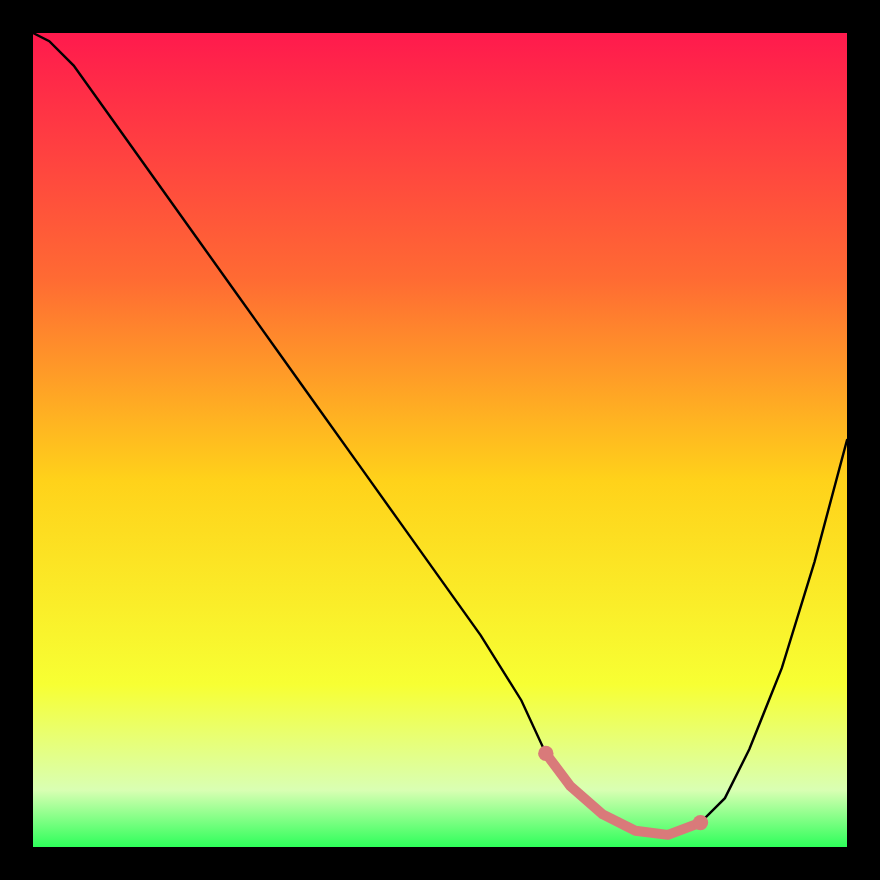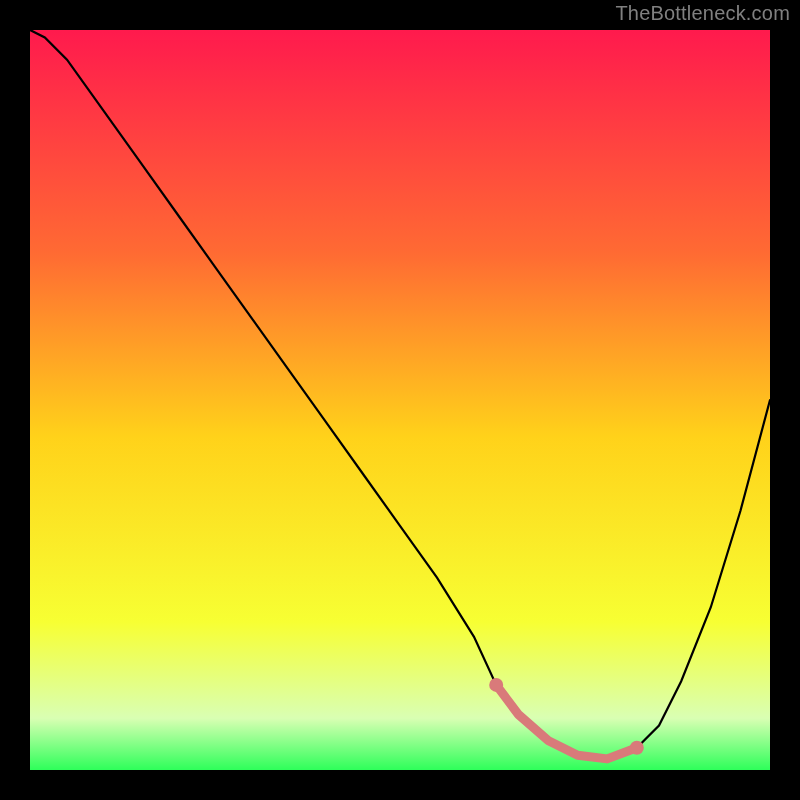--- a/index.html
+++ b/index.html
@@ -37,21 +37,20 @@
     display: block;
     width: 740px;
     height: 740px;
   }
 </style>
 </head>
 <body>
 
 <div class="frame">
 
-  <div class="attribution">TheBottleneck.com</div>
 
   <div class="plot-area">
     <svg viewBox="0 0 740 740" preserveAspectRatio="none">
       <defs>
         <linearGradient id="bg-grad" x1="0" y1="0" x2="0" y2="1">
           <stop offset="0%" stop-color="#ff1a4d"></stop>
           <stop offset="30%" stop-color="#ff6a33"></stop>
           <stop offset="55%" stop-color="#ffd21a"></stop>
           <stop offset="80%" stop-color="#f7ff33"></stop>
           <stop offset="93%" stop-color="#d9ffb3"></stop>

